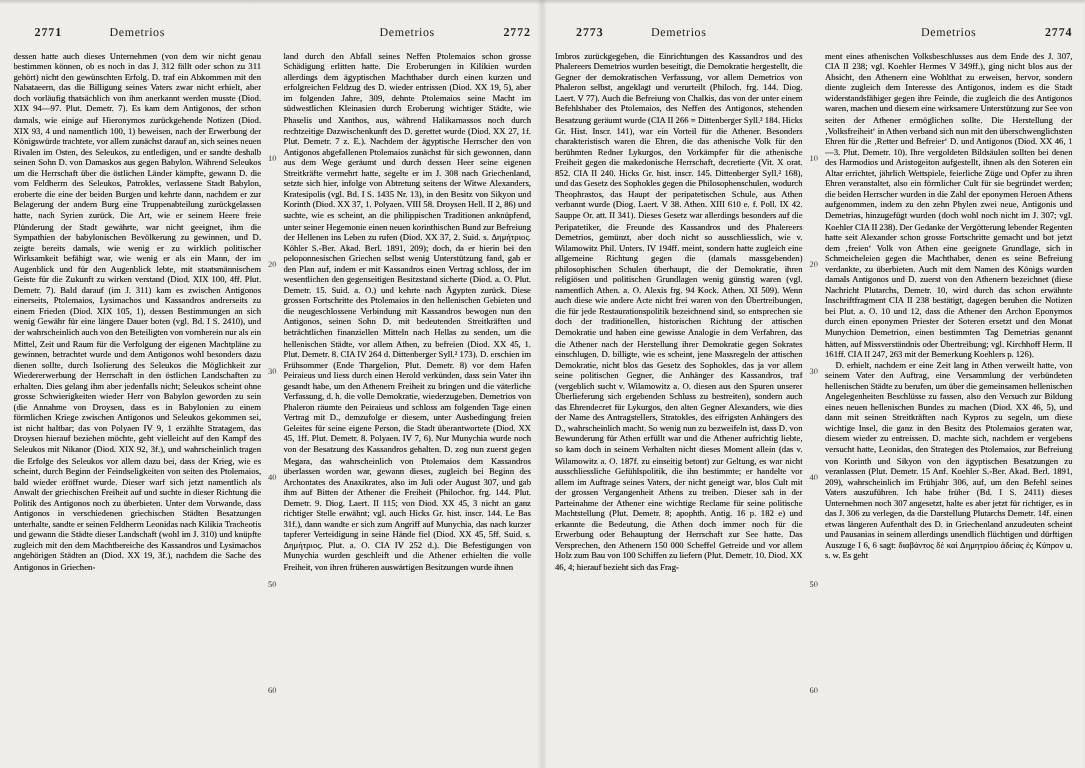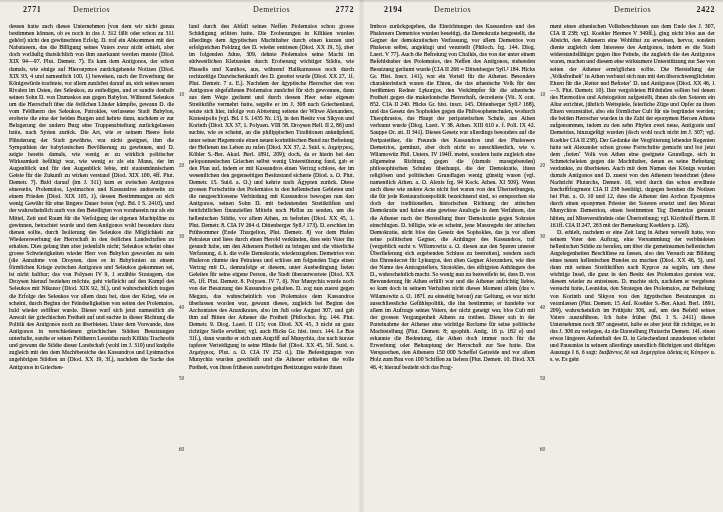--- a/index.html
+++ b/index.html
@@ -13,21 +13,21 @@
   .scan{
     position:absolute;inset:0;
     background:
       linear-gradient(180deg, #c9c7c1 0px, #efede7 3px, #efede7 100%);
   }
   .scan::after{ 
     content:"";position:absolute;top:0;bottom:0;left:358px;width:7px;
     background:linear-gradient(90deg, rgba(0,0,0,0) 0%, rgba(90,85,78,.14) 50%, rgba(0,0,0,0) 100%);
     pointer-events:none;
   }
-  .pages{position:absolute;inset:0;display:flex;}
+  .pages{position:absolute;inset:0;display:flex;margin-top:12px;}
   .page{
     width:361px;height:512px;box-sizing:border-box;
     padding:5px 7px 0 9px;
     position:relative;
   }
   .pagehead{
     display:flex;height:13px;margin-bottom:5px;
     font-size:8px;letter-spacing:.4px;
   }
   .halfhead{width:166px;position:relative;}
@@ -92,27 +92,27 @@
         </div>
         <div class="col" lang="de">
           <p>land durch den Abfall seines Neffen Ptolemaios schon grosse Schädigung erlitten hatte. Die Eroberungen in Kilikien wurden allerdings dem ägyptischen Machthaber durch einen kurzen und erfolgreichen Feldzug des D. wieder entrissen (Diod. XX 19, 5), aber im folgenden Jahre, 309, dehnte Ptolemaios seine Macht im südwestlichen Kleinasien durch Eroberung wichtiger Städte, wie Phaselis und Xanthos, aus, während Halikarnassos noch durch rechtzeitige Dazwischenkunft des D. gerettet wurde (Diod. XX 27, 1f. Plut. Demetr. 7 z. E.). Nachdem der ägyptische Herrscher den von Antigonos abgefallenen Ptolemaios zunächst für sich gewonnen, dann aus dem Wege geräumt und durch dessen Heer seine eigenen Streitkräfte vermehrt hatte, segelte er im J. 308 nach Griechenland, setzte sich hier, infolge von Abtretung seitens der Witwe Alexanders, Kratesipolis (vgl. Bd. I S. 1435 Nr. 13), in den Besitz von Sikyon und Korinth (Diod. XX 37, 1. Polyaen. VIII 58. Droysen Hell. II 2, 86) und suchte, wie es scheint, an die philippischen Traditionen anknüpfend, unter seiner Hegemonie einen neuen korinthischen Bund zur Befreiung der Hellenen ins Leben zu rufen (Diod. XX 37, 2. Suid. s. Δημήτριος. Köhler S.-Ber. Akad. Berl. 1891, 209); doch, da er hierin bei den peloponnesischen Griechen selbst wenig Unterstützung fand, gab er den Plan auf, indem er mit Kassandros einen Vertrag schloss, der im wesentlichen den gegenseitigen Besitzstand sicherte (Diod. a. O. Plut. Demetr. 15. Suid. a. O.) und kehrte nach Ägypten zurück. Diese grossen Fortschritte des Ptolemaios in den hellenischen Gebieten und die neugeschlossene Verbindung mit Kassandros bewogen nun den Antigonos, seinen Sohn D. mit bedeutenden Streitkräften und beträchtlichen finanziellen Mitteln nach Hellas zu senden, um die hellenischen Städte, vor allem Athen, zu befreien (Diod. XX 45, 1. Plut. Demetr. 8. CIA IV 264 d. Dittenberger Syll.² 173). D. erschien im Frühsommer (Ende Thargelion, Plut. Demetr. 8) vor dem Hafen Peiraieus und liess durch einen Herold verkünden, dass sein Vater ihn gesandt habe, um den Athenern Freiheit zu bringen und die väterliche Verfassung, d. h. die volle Demokratie, wiederzugeben. Demetrios von Phaleron räumte den Peiraieus und schloss am folgenden Tage einen Vertrag mit D., demzufolge er diesem, unter Ausbedingung freien Geleites für seine eigene Person, die Stadt überantwortete (Diod. XX 45, 1ff. Plut. Demetr. 8. Polyaen. IV 7, 6). Nur Munychia wurde noch von der Besatzung des Kassandros gehalten. D. zog nun zuerst gegen Megara, das wahrscheinlich von Ptolemaios dem Kassandros überlassen worden war, gewann dieses, zugleich bei Beginn des Archontates des Anaxikrates, also im Juli oder August 307, und gab ihm auf Bitten der Athener die Freiheit (Philochor. frg. 144. Plut. Demetr. 9. Diog. Laert. II 115; von Diod. XX 45, 3 nicht an ganz richtiger Stelle erwähnt; vgl. auch Hicks Gr. hist. inscr. 144. Le Bas 31f.), dann wandte er sich zum Angriff auf Munychia, das nach kurzer tapferer Verteidigung in seine Hände fiel (Diod. XX 45, 5ff. Suid. s. Δημήτριος. Plut. a. O. CIA IV 252 d.). Die Befestigungen von Munychia wurden geschleift und die Athener erhielten die volle Freiheit, von ihren früheren auswärtigen Besitzungen wurde ihnen</p>
         </div>
       </div>
     </div>
 
     <div class="page">
       <div class="pagehead">
         <div class="halfhead h-left">
-          <span class="pgnum">2194</span>
+          <span class="pgnum">2773</span>
           <span class="runtitle">Demetrios</span>
         </div>
         <div class="headgap"></div>
         <div class="halfhead h-right">
           <span class="runtitle">Demetrios</span>
-          <span class="pgnum">2422</span>
+          <span class="pgnum">2774</span>
         </div>
       </div>
       <div class="cols">
         <div class="col" lang="de">
           <p>Imbros zurückgegeben, die Einrichtungen des Kassandros und des Phalereers Demetrios wurden beseitigt, die Demokratie hergestellt, die Gegner der demokratischen Verfassung, vor allem Demetrios von Phaleron selbst, angeklagt und verurteilt (Philoch. frg. 144. Diog. Laert. V 77). Auch die Befreiung von Chalkis, das von der unter einem Befehlshaber des Ptolemaios, des Neffen des Antigonos, stehenden Besatzung geräumt wurde (CIA II 266 = Dittenberger Syll.² 184. Hicks Gr. Hist. Inscr. 141), war ein Vorteil für die Athener. Besonders charakteristisch waren die Ehren, die das athenische Volk für den berühmten Redner Lykurgos, den Vorkämpfer für die athenische Freiheit gegen die makedonische Herrschaft, decretierte (Vit. X orat. 852. CIA II 240. Hicks Gr. hist. inscr. 145. Dittenberger Syll.² 168), und das Gesetz des Sophokles gegen die Philosophenschulen, wodurch Theophrastos, das Haupt der peripatetischen Schule, aus Athen verbannt wurde (Diog. Laert. V 38. Athen. XIII 610 e. f. Poll. IX 42. Sauppe Or. att. II 341). Dieses Gesetz war allerdings besonders auf die Peripatetiker, die Freunde des Kassandros und des Phalereers Demetrios, gemünzt, aber doch nicht so ausschliesslich, wie v. Wilamowitz Phil. Unters. IV 194ff. meint, sondern hatte zugleich eine allgemeine Richtung gegen die (damals massgebenden) philosophischen Schulen überhaupt, die der Demokratie, ihren religiösen und politischen Grundlagen wenig günstig waren (vgl. namentlich Athen. a. O. Alexis frg. 94 Kock. Athen. XI 509). Wenn auch diese wie andere Acte nicht frei waren von den Übertreibungen, die für jede Restaurationspolitik bezeichnend sind, so entsprechen sie doch der traditionellen, historischen Richtung der attischen Demokratie und haben eine gewisse Analogie in dem Verfahren, das die Athener nach der Herstellung ihrer Demokratie gegen Sokrates einschlugen. D. billigte, wie es scheint, jene Massregeln der attischen Demokratie, nicht blos das Gesetz des Sophokles, das ja vor allem seine politischen Gegner, die Anhänger des Kassandros, traf (vergeblich sucht v. Wilamowitz a. O. diesen aus den Spuren unserer Überlieferung sich ergebenden Schluss zu bestreiten), sondern auch das Ehrendecret für Lykurgos, den alten Gegner Alexanders, wie dies der Name des Antragstellers, Stratokles, des eifrigsten Anhängers des D., wahrscheinlich macht. So wenig nun zu bezweifeln ist, dass D. von Bewunderung für Athen erfüllt war und die Athener aufrichtig liebte, so kam doch in seinem Verhalten nicht dieses Moment allein (das v. Wilamowitz a. O. 187f. zu einseitig betont) zur Geltung, es war nicht ausschliessliche Gefühlspolitik, die ihn bestimmte; er handelte vor allem im Auftrage seines Vaters, der nicht geneigt war, blos Cult mit der grossen Vergangenheit Athens zu treiben. Dieser sah in der Parteinahme der Athener eine wichtige Reclame für seine politische Machtstellung (Plut. Demetr. 8; apophth. Antig. 16 p. 182 e) und erkannte die Bedeutung, die Athen doch immer noch für die Erwerbung oder Behauptung der Herrschaft zur See hatte. Das Versprechen, den Athenern 150 000 Scheffel Getreide und vor allem Holz zum Bau von 100 Schiffen zu liefern (Plut. Demetr. 10. Diod. XX 46, 4; hierauf bezieht sich das Frag-</p>
         </div>
         <div class="gutter">
           <span class="ln">10</span>
           <span class="ln">20</span>
           <span class="ln">30</span>

